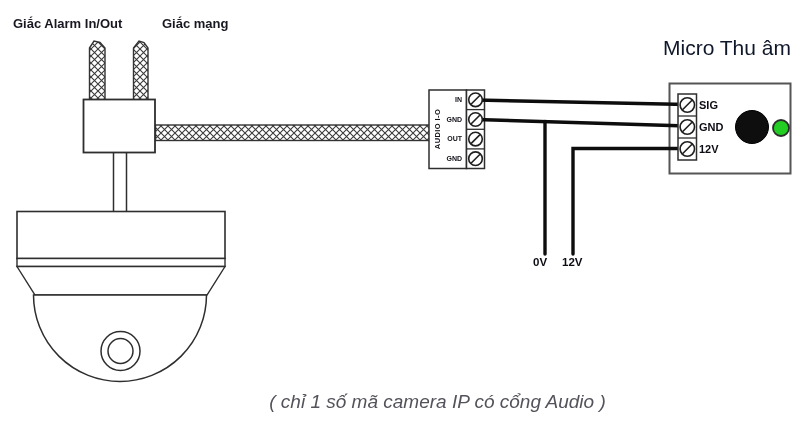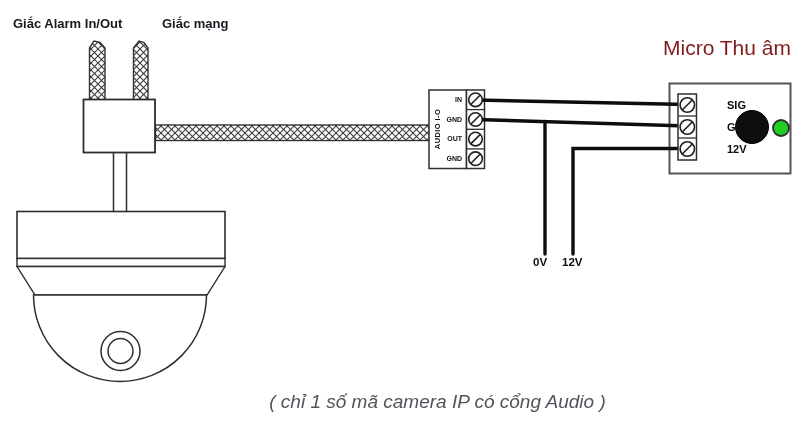--- a/index.html
+++ b/index.html
@@ -3,33 +3,33 @@
 <meta charset="utf-8">
 <style>
   html,body{margin:0;padding:0;background:#fff;}
   #stage{
     position:relative;width:801px;height:429px;background:#ffffff;
     overflow:hidden;font-family:"Liberation Sans",sans-serif;
   }
   #lineart{position:absolute;left:0;top:0;}
   .lbl{position:absolute;color:#181822;white-space:nowrap;}
   .lbl-top{font-size:13px;font-weight:600;}
-  .mic-title{left:652px;top:36px;width:150px;text-align:center;font-size:21px;color:#7f1d1d;}
+  .mic-title{left:652px;top:36px;width:150px;text-align:center;font-size:21px;color:#0f172a;}
   .camera-label{
     left:17px;top:211px;width:208px;height:48px;display:flex;
     align-items:center;justify-content:center;font-size:12px;font-weight:bold;
     letter-spacing:.3px;color:#101018;
   }
   .audio-term{left:429px;width:33px;height:10px;text-align:right;font-size:7px;font-weight:bold;line-height:10px;color:#101018;}
   .audio-title{
     left:403px;top:123px;width:70px;height:12px;text-align:center;
     font-size:7.5px;font-weight:bold;letter-spacing:.4px;line-height:12px;
     transform:rotate(-90deg);color:#101018;
   }
-  .mic-term{left:699px;width:34px;height:12px;font-size:11px;font-weight:bold;line-height:12px;color:#0c0c14;padding-left:28px;}
+  .mic-term{left:699px;width:34px;height:12px;font-size:11px;font-weight:bold;line-height:12px;color:#0c0c14;}
   .pwr{position:absolute;top:256px;font-size:11.5px;font-weight:bold;color:#0c0c14;}
   .caption{
     left:37px;top:391px;width:801px;text-align:center;
     font-size:19px;font-style:italic;color:#54525a;
   }
 </style>
 </head>
 <body>
 
 <div id="stage">

